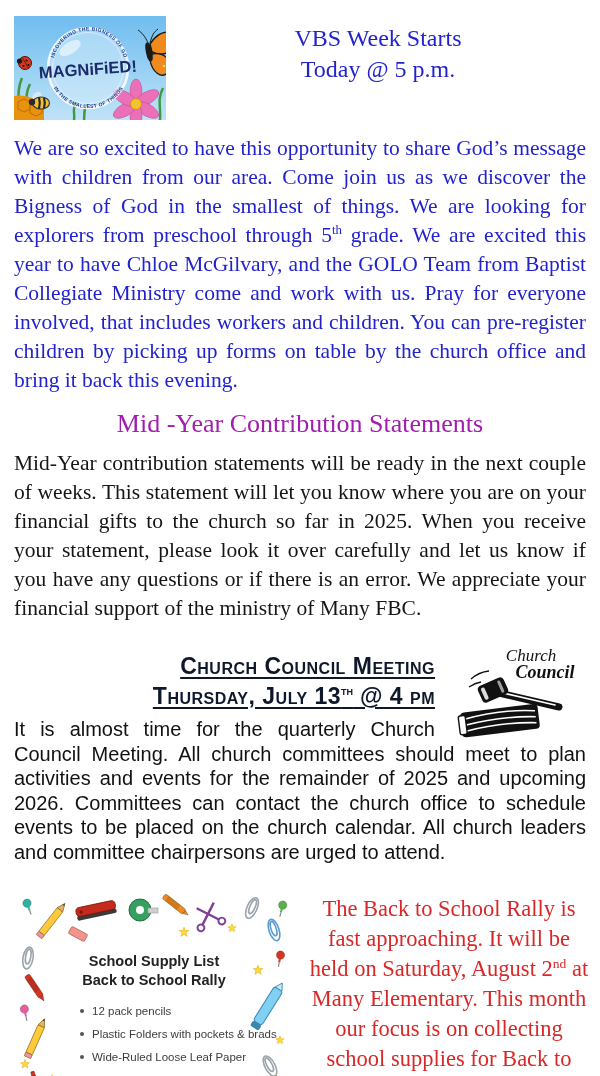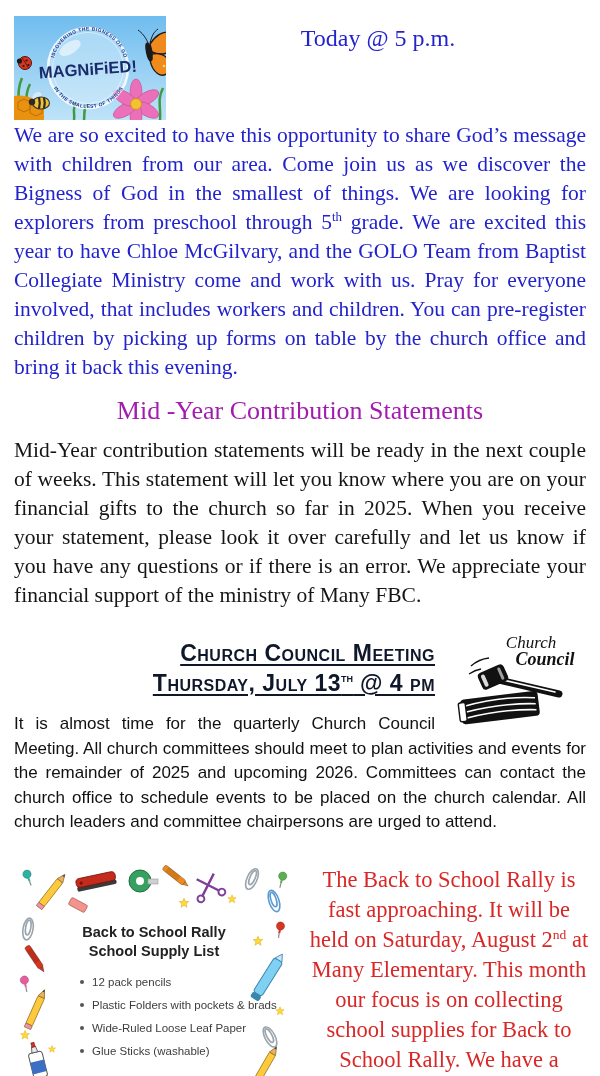--- a/index.html
+++ b/index.html
@@ -7,41 +7,41 @@
     width:600px;height:1076px;background:#ffffff;overflow:hidden;
     font-family:"Liberation Serif", serif;color:#1a1a1a;
   }
   .header{display:flex;align-items:flex-start;padding:16px 10px 0 14px;}
   .logo-wrap{width:152px;height:104px;flex:none;}
   .logo-wrap svg{display:block;width:152px;height:104px;}
   .titles{flex:1;text-align:center;color:var(--blue,#2323CD);
     font-size:24px;line-height:31px;padding-top:7px;font-weight:500;}
   .para-blue{
     color:var(--blue,#2323CD);text-align:justify;font-size:21.5px;
-    line-height:29px;margin:1px 14px 0 14px;
+    line-height:29px;margin:14px 14px 0 14px;
   }
   sup.ss{font-size:60%;vertical-align:super;line-height:0;}
   .mid-heading{text-align:center;font-size:26px;line-height:30px;margin-top:14px;color:#a21caf;}
   .para-black{
     color:#151515;text-align:justify;font-size:21.5px;line-height:29px;margin:10px 14px 0 14px;
   }
   .council{margin:28px 14px 0 14px;}
   .council-art{float:right;width:145px;height:95px;margin:-8px 0 2px 6px;}
   .council-art svg{display:block;width:145px;height:95px;}
   .council-head{
     text-align:right;margin-right:148px;
     font-family:"Liberation Sans", sans-serif;font-weight:bold;
     font-variant:small-caps;font-size:23px;line-height:30px;color:#0f172a;
     letter-spacing:0.5px;
   }
   .council-head .u{text-decoration:underline;text-underline-offset:3px;}
   .sup-caps{font-size:58%;vertical-align:super;line-height:0;letter-spacing:0;}
   .council-body{
-    font-family:"Liberation Sans", sans-serif;font-size:17px;line-height:24.5px;
-    text-align:justify;margin-top:14px;color:#111;
+    font-family:"Liberation Sans", sans-serif;font-size:20px;line-height:24.5px;
+    text-align:justify;margin-top:6px;color:#111;
   }
   .rally{display:flex;margin:26px 6px 0 12px;}
   .supply-card{position:relative;width:284px;height:254px;flex:none;}
   .supply-card svg.border{position:absolute;left:0;top:0;width:284px;height:254px;}
   .supply-text{position:relative;padding-top:62px;}
   .supply-title{
     text-align:center;font-family:"Liberation Sans", sans-serif;font-weight:bold;
     font-size:14.5px;line-height:19px;color:#222;
   }
   .supply-items{margin:15px 0 0 66px;padding:0;list-style:none;
@@ -127,20 +127,21 @@
       <text font-family="Liberation Sans, sans-serif" font-weight="bold" font-size="5" fill="#223A8F" letter-spacing="0.4">
         <textPath href="#arcTop" startOffset="50%" text-anchor="middle">DISCOVERING THE BIGNESS OF GOD</textPath>
       </text>
       <text x="74" y="59" text-anchor="middle" font-family="Liberation Sans, sans-serif" font-weight="bold" font-size="16.5" fill="#1B2A6B" transform="rotate(-4 74 55)">MAGNiFiED!</text>
       <text font-family="Liberation Sans, sans-serif" font-weight="bold" font-size="5" fill="#223A8F" letter-spacing="0.4">
         <textPath href="#arcBot" startOffset="50%" text-anchor="middle">IN THE SMALLEST OF THINGS</textPath>
       </text>
     </svg>
   </div>
   <div class="titles">
+    <div>VBS Week Starts</div>
     <div>Today @ 5 p.m.</div>
   </div>
 </div>
 
 <div class="para-blue">
   <span>We are so excited to have this opportunity to share God’s message with children from our area. Come join us as we discover the Bigness of God in the smallest of things. We are looking for explorers from preschool through 5</span><sup class="ss">th</sup><span> grade.  We are excited this year to have Chloe McGilvary, and the GOLO Team from Baptist Collegiate Ministry come and work with us. Pray for everyone involved, that includes workers and children. You can pre-register children by picking up forms on table by the church office and bring it back this evening.</span>
 </div>
 
 <div class="mid-heading">Mid -Year Contribution Statements</div>
 <div class="para-black">Mid-Year contribution statements will be ready in the next couple of weeks.  This statement will let you know where you are on your financial gifts to the church so far in 2025.  When you receive your statement, please look it over carefully and let us know if you have any questions or if there is an error.  We appreciate your financial support of the ministry of Many FBC.</div>
@@ -256,22 +257,22 @@
         <rect x="-26" y="-5" width="6" height="10" rx="2" fill="#3a86ad"></rect>
       </g>
       <use href="#star" transform="translate(268,150) scale(0.7)"></use>
       <use href="#clip" transform="translate(258,176) rotate(-28)" color="#9aa4ad"></use>
       <use href="#pencil" transform="translate(254,204) rotate(-60)"></use>
       <use href="#star" transform="translate(242,228) scale(0.8)"></use>
       <use href="#pin" transform="translate(264,242) rotate(18)" color="#58B14C"></use>
     </svg>
     <div class="supply-text">
       <div class="supply-title">
+        <div>School Supply List</div>
         <div>Back to School Rally</div>
-        <div>School Supply List</div>
       </div>
       <ul class="supply-items">
         <li>12 pack pencils</li>
         <li>Plastic Folders with pockets &amp; brads</li>
         <li>Wide-Ruled Loose Leaf Paper</li>
         <li>Glue Sticks (washable)</li>
 
       </ul>
     </div>
   </div>

